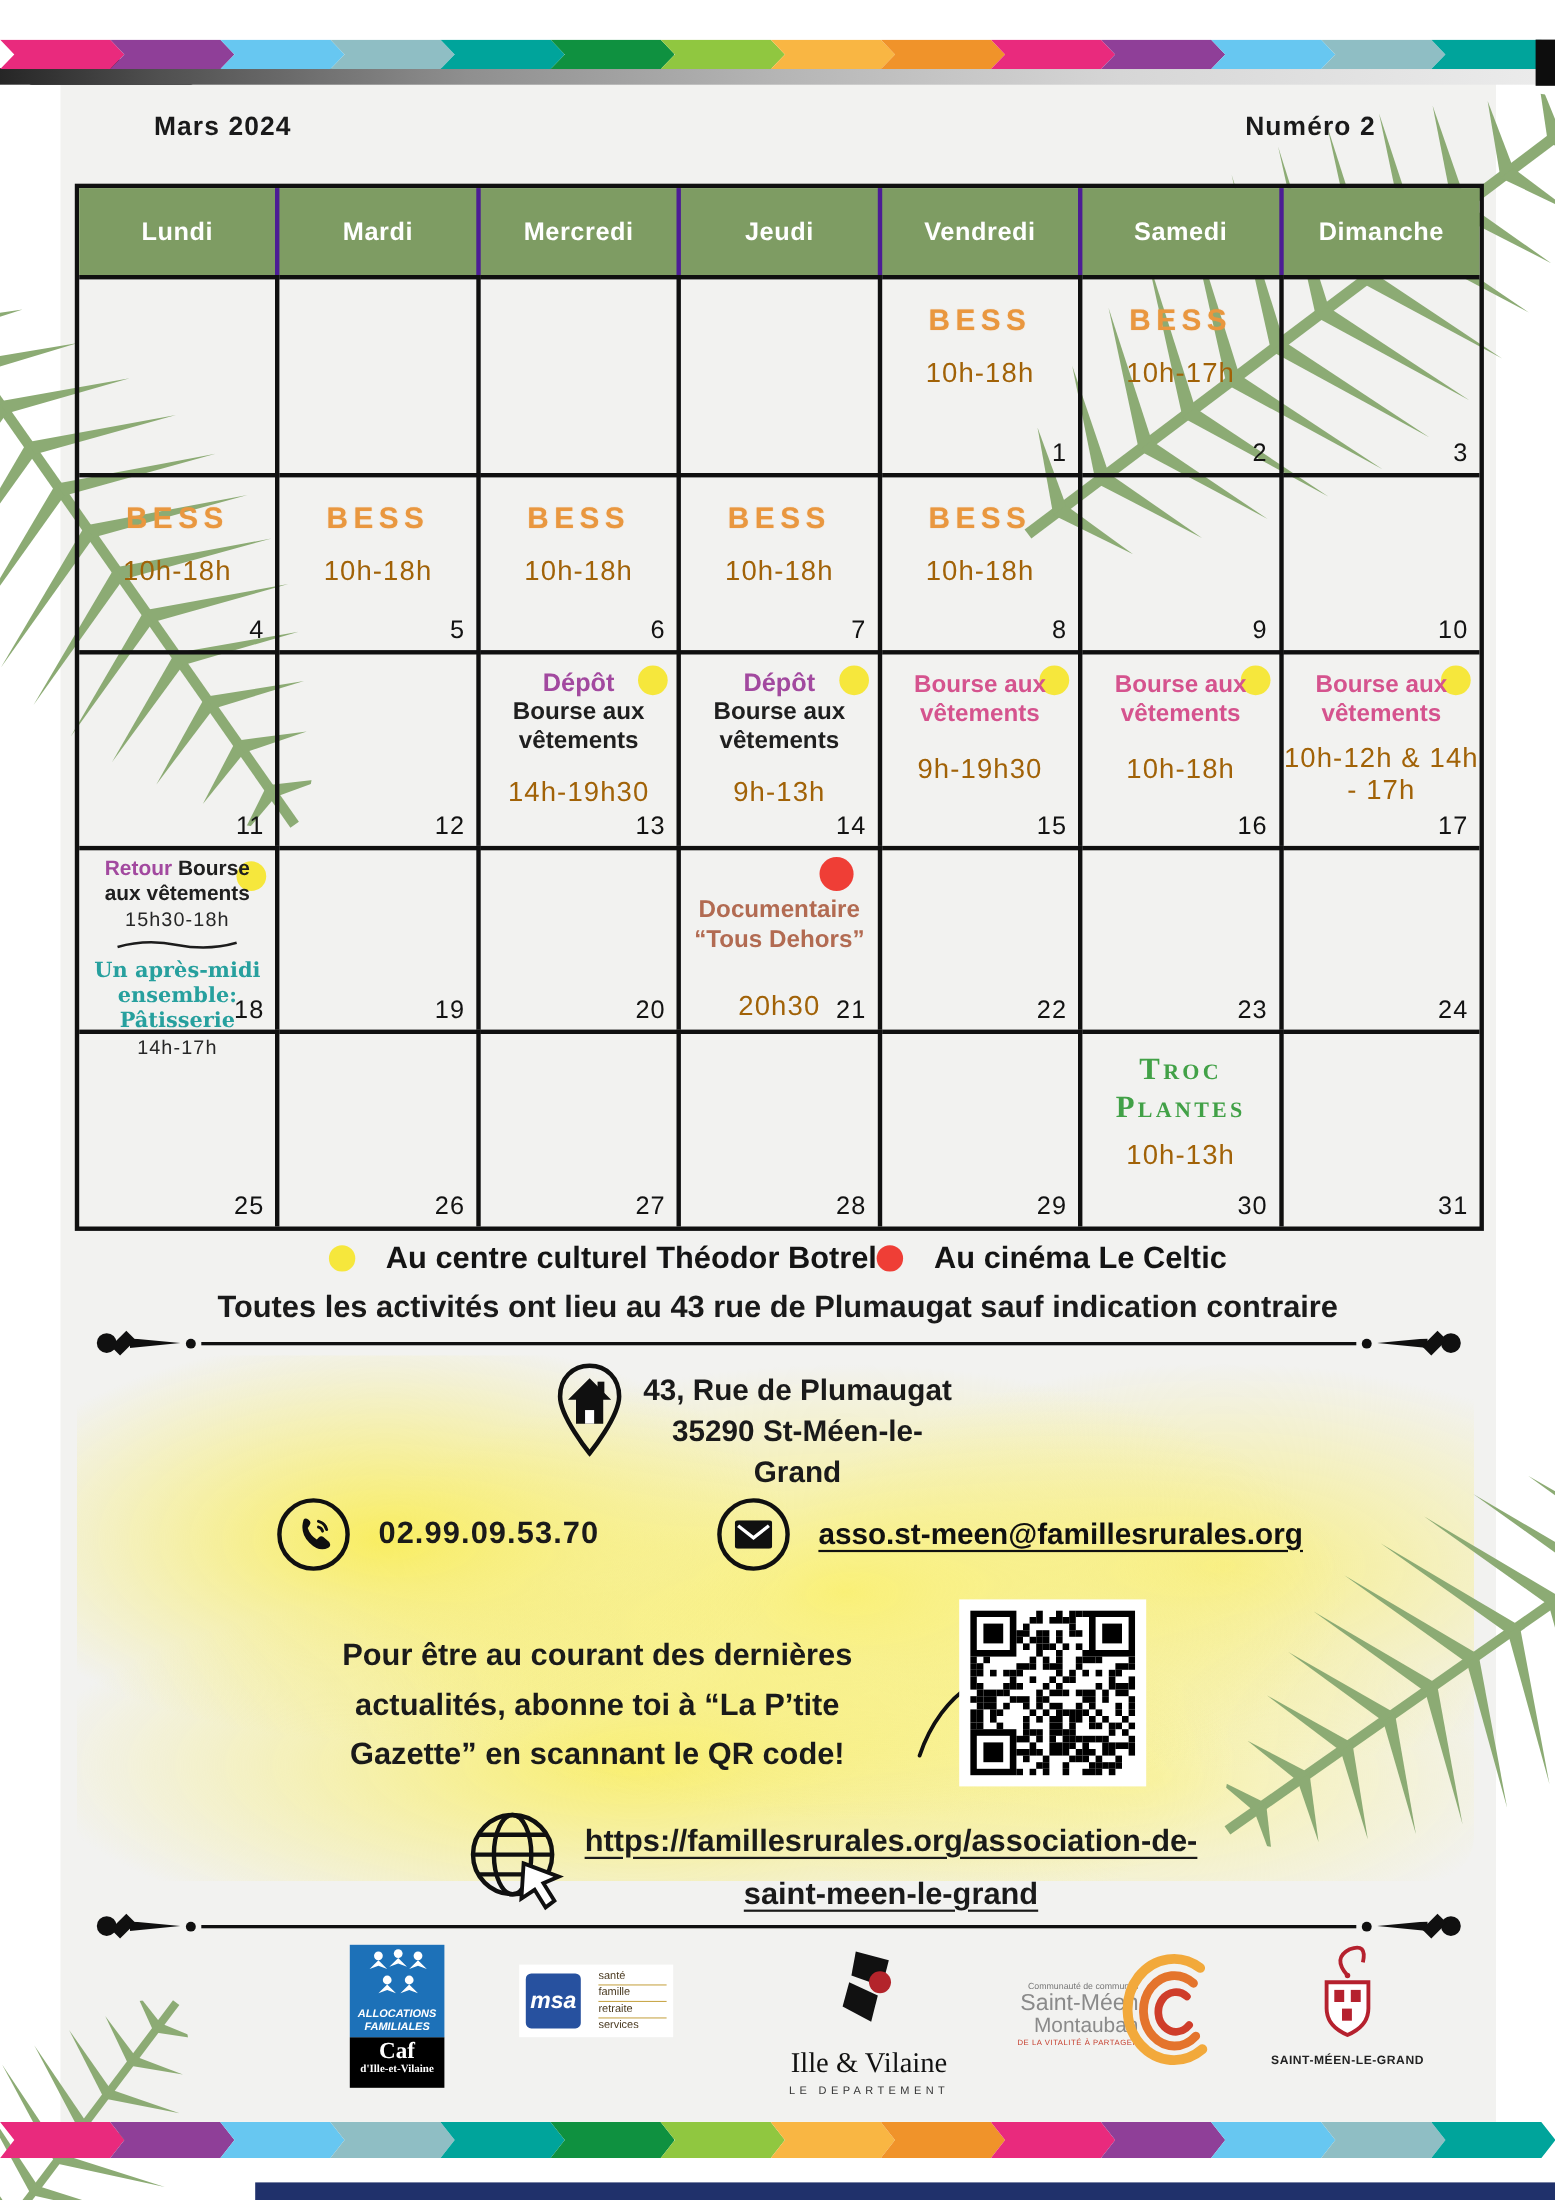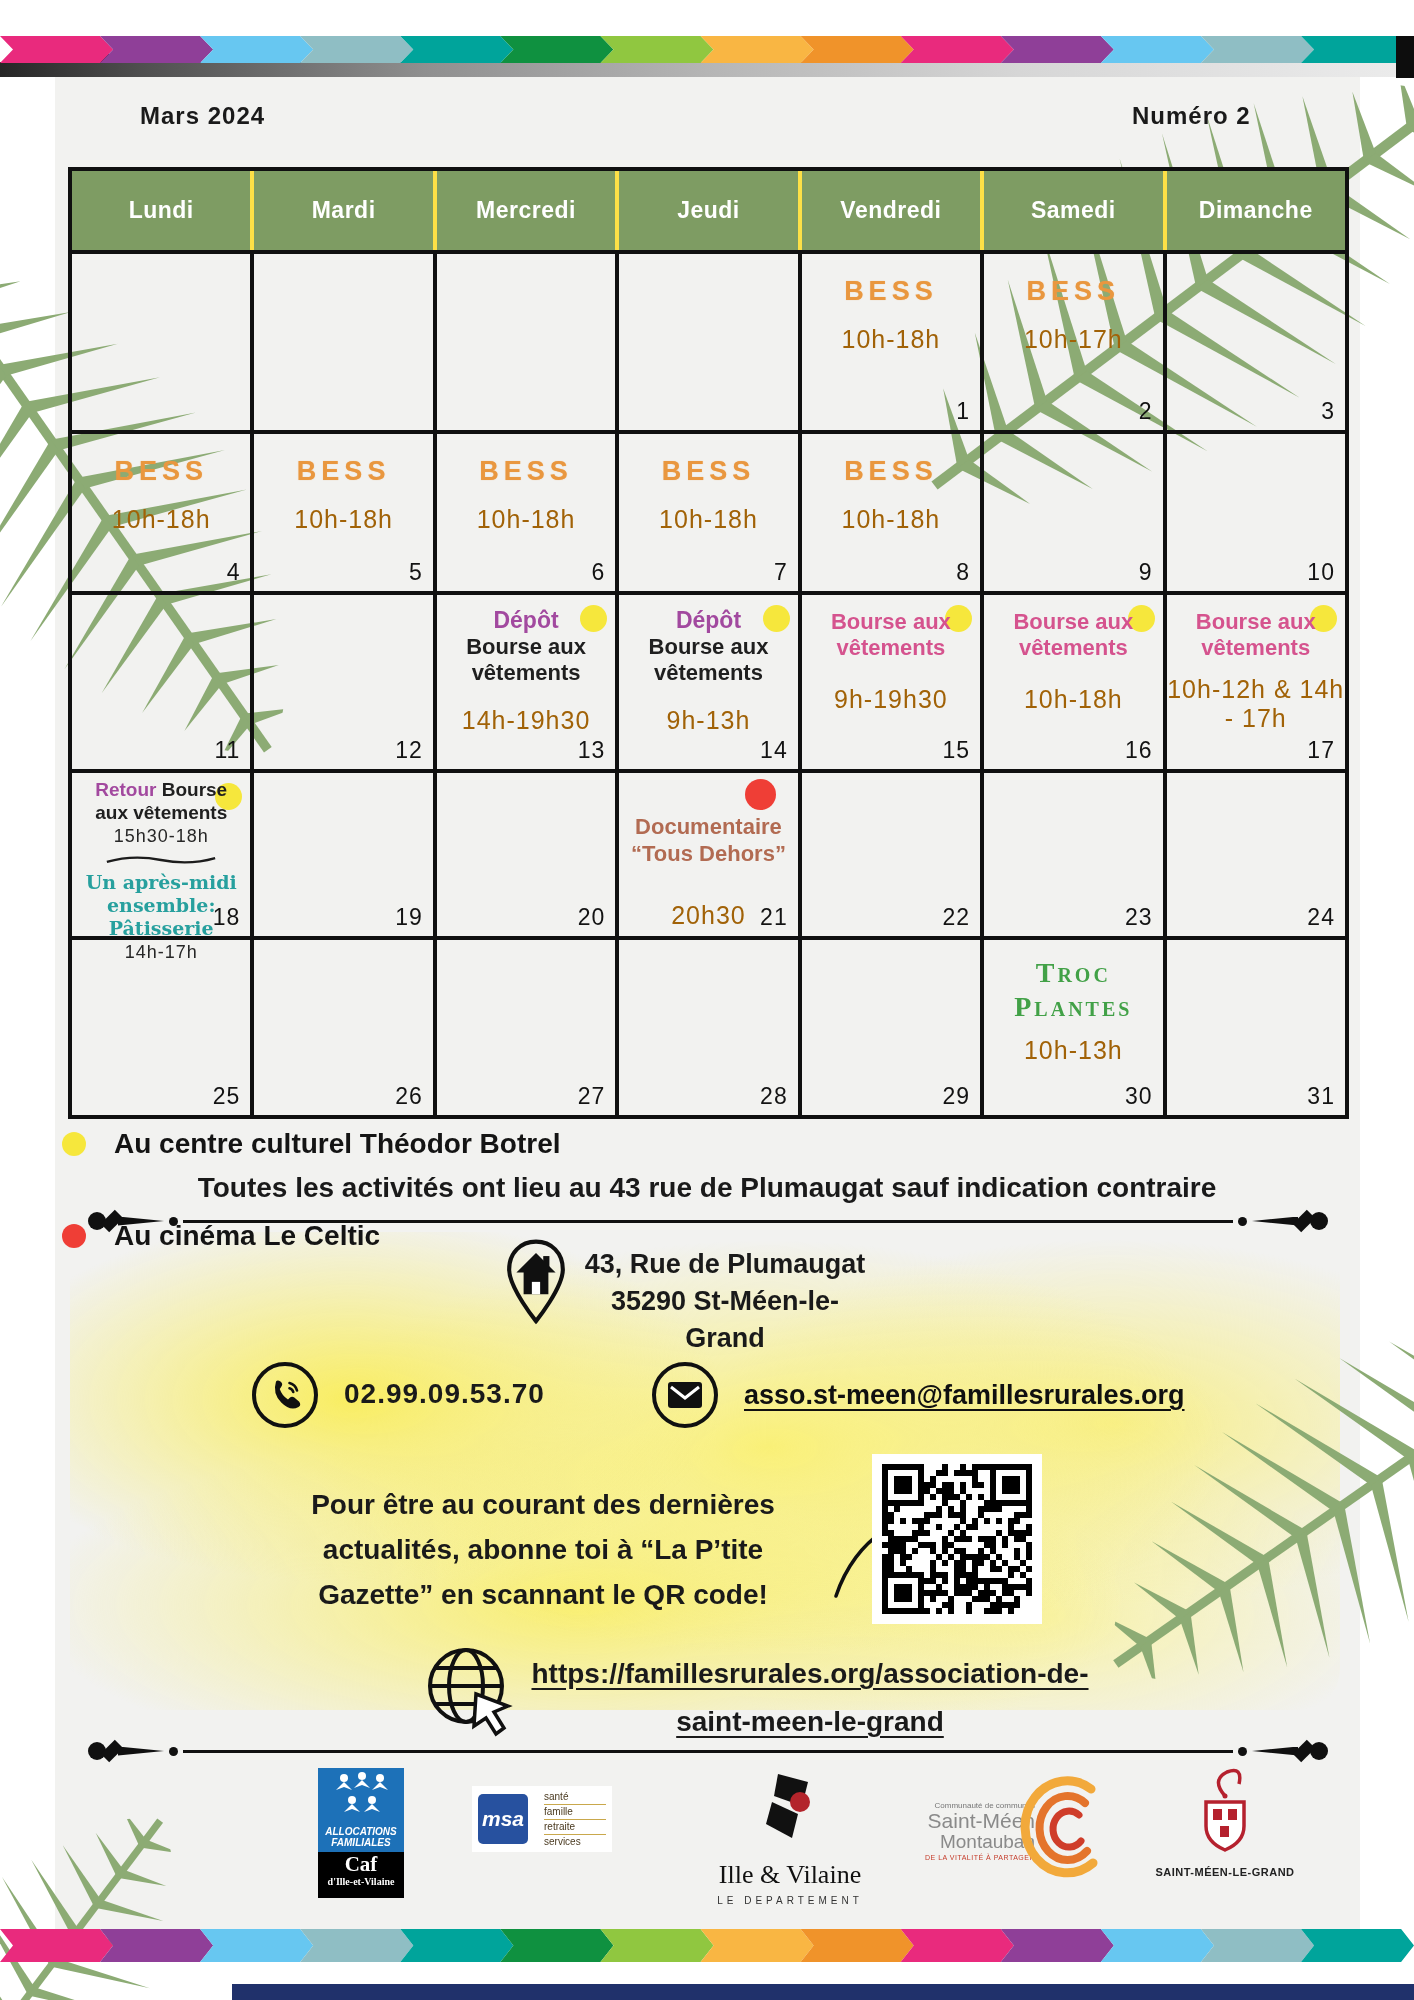--- a/index.html
+++ b/index.html
@@ -21,21 +21,21 @@
 
   .frond{position:absolute;z-index:1;pointer-events:none;}
 
   .month-title{position:absolute;left:140px;top:102px;font-size:24px;font-weight:700;letter-spacing:1px;z-index:3;}
   .issue{position:absolute;left:1132px;top:102px;font-size:24px;font-weight:700;letter-spacing:1px;z-index:3;}
 
   
   .cal{position:absolute;left:68px;top:167px;width:1281px;z-index:2;border:4px solid #101010;box-sizing:border-box;}
   .cal-hrow{display:flex;height:79px;background:#7E9C63;}
   .hcell{flex:1;display:flex;align-items:center;justify-content:center;font-size:23px;font-weight:700;
-         color:#fff;letter-spacing:.5px;border-right:4px solid #fde047;box-sizing:border-box;}
+         color:#fff;letter-spacing:.5px;border-right:4px solid #4c1d95;box-sizing:border-box;}
   .hcell:last-child{border-right:none;}
   .wrow{display:flex;}
   .cell{flex:1;position:relative;border-right:4px solid #101010;border-top:4px solid #101010;
         box-sizing:border-box;text-align:center;height:100%;}
   .cell:last-child{border-right:none;}
   .dnum{position:absolute;right:10px;bottom:5px;font-size:23px;color:#131313;letter-spacing:1px;}
   .dot{position:absolute;border-radius:50%;}
   .dot-yellow{width:27px;height:27px;background:#F6E73C;top:10px;right:8px;}
   .dot-red{width:31px;height:31px;background:#EF3E36;top:6px;right:22px;}
   .ln{margin:0;position:relative;}
@@ -50,21 +50,21 @@
   .teal{font-size:19px;font-weight:700;color:#27A09E;font-family:"DejaVu Serif",serif;line-height:23px;}
   .troc{font-size:28px;color:#42A147;font-family:"Liberation Serif",serif;font-variant:small-caps;
         letter-spacing:3px;line-height:34px;font-weight:600;}
   .small .purple,.small .blk{font-size:19px;line-height:22px;}
   .mix{line-height:22px;}
   .wave{margin:5px auto 1px;}
   .mt6{margin-top:6px}.mt12{margin-top:12px}.mt14{margin-top:14px}.mt16{margin-top:16px}
   .mt20{margin-top:20px}.mt24{margin-top:24px}.mt34{margin-top:34px}.mt40{margin-top:40px}
 
   
-  .legend{position:absolute;top:1128px;left:62px;width:1290px;display:flex;justify-content:center;gap:60px;z-index:3;flex-direction:column;}
+  .legend{position:absolute;top:1128px;left:62px;width:1290px;display:flex;justify-content:center;z-index:3;}
   .leg-item{display:flex;align-items:center;gap:28px;}
   .leg-dot{width:24px;height:24px;border-radius:50%;}
   .leg-label{font-size:28px;font-weight:600;color:#141414;}
   .note{position:absolute;top:1172px;left:62px;width:1290px;text-align:center;font-size:28px;font-weight:600;z-index:3;}
 
   
   .divider{position:absolute;left:88px;width:1240px;height:26px;z-index:3;display:flex;align-items:center;}
   .d1{top:1208px;} .d2{top:1738px;}
   .orn-circle{width:18px;height:18px;border-radius:50%;background:#101010;flex:none;}
   .orn-diamond{width:20px;height:20px;background:#101010;transform:rotate(45deg) scaleX(.6);margin:0 -4px;flex:none;}

